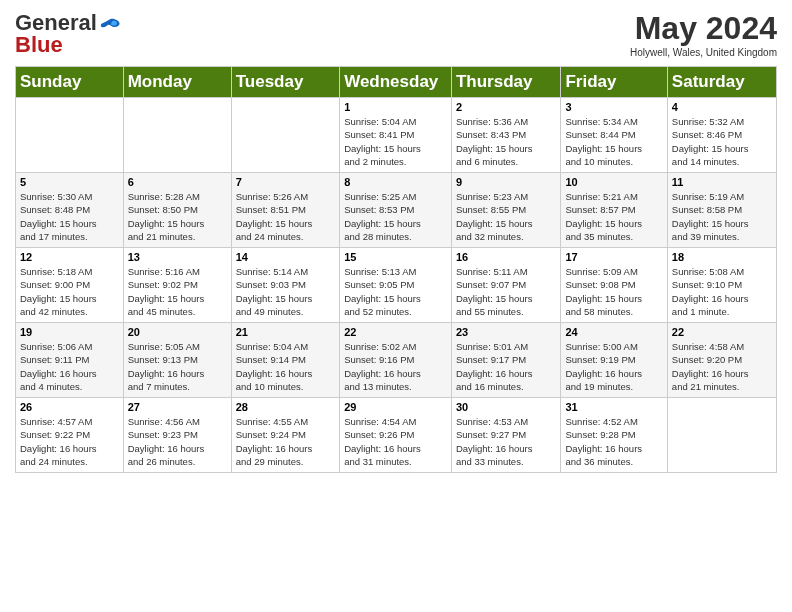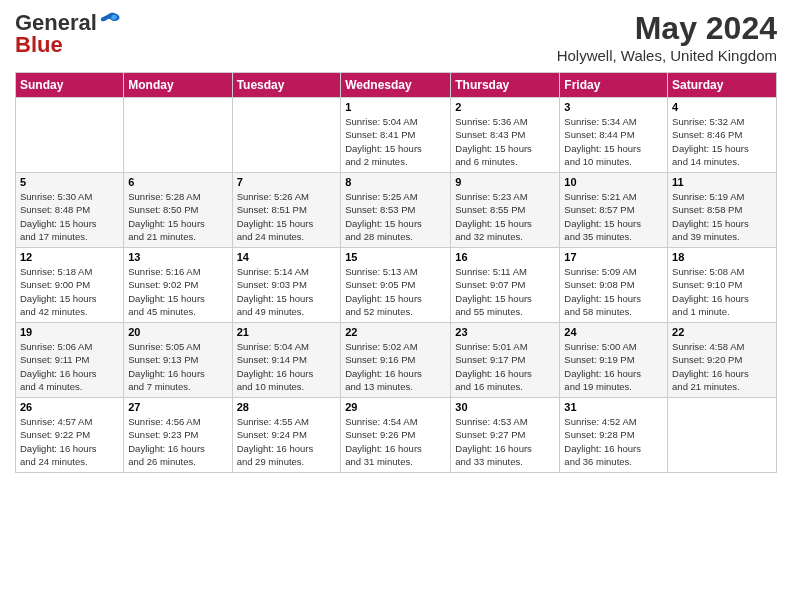--- a/index.html
+++ b/index.html
@@ -28,34 +28,34 @@
     }
     .title-block {
       text-align: right;
     }
     .month-year {
       font-size: 32px;
       font-weight: bold;
       color: #333;
     }
     .location {
-      font-size: 15px;
+      font-size: 10px;
       color: #333;
     }
     .calendar {
       width: 100%;
       border-collapse: collapse;
       font-size: 10.5px;
     }
     .calendar th {
-      background-color: #be185d;
+      background-color: #4d7c0f;
       color: #fff;
       text-align: left;
       padding: 5px 4px;
-      font-size: 12px;
+      font-size: 17px;
       font-weight: bold;
       border: 1px solid #ccc;
     }
     .calendar td {
       vertical-align: top;
       border: 1px solid #ccc;
       padding: 3px 4px;
       width: 113px;
       min-height: 75px;
       height: 75px;
@@ -78,21 +78,21 @@
       background: #fff !important;
     }
     .row-even td { background-color: #ebebeb; }
   </style>
 </head>
 <body>
 
 <div class="page">
   <div class="header">
     <div class="logo">
-      <div style="display:flex; align-items:flex-start;">
+      <div style="display:flex; align-items:flex-end;">
         <span style="font-size:22px; font-weight:bold; color:#333;">General</span>
         <svg width="22" height="22" viewBox="0 0 30 20" style="margin-left:2px; margin-top:-2px;">
           <path d="M15 2 C20 0 28 4 28 8 C28 12 22 14 18 12 C16 11 14 9 12 10 C10 11 8 14 4 13 C2 12 2 9 4 8 C8 6 12 4 15 2Z" fill="#1565c0"></path>
           <path d="M18 5 C22 3 26 6 24 9 C22 12 18 11 16 9Z" fill="#42a5f5"></path>
         </svg>
       </div>
       <span style="font-size:22px; font-weight:bold; color:#b91c1c; margin-top:-4px;">Blue</span>
     </div>
     <div class="title-block">
       <div class="month-year">May 2024</div>

